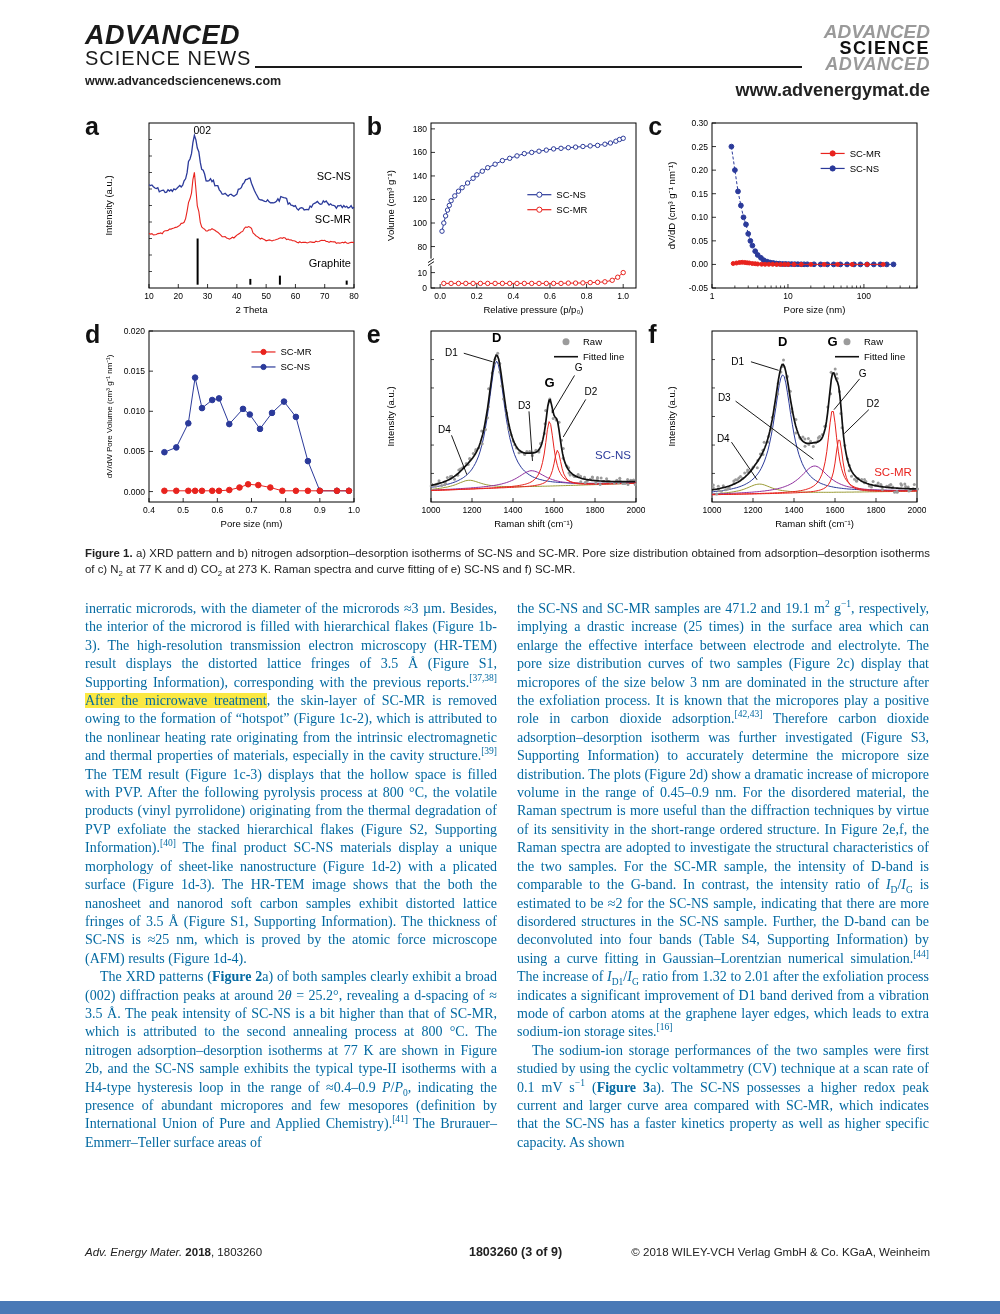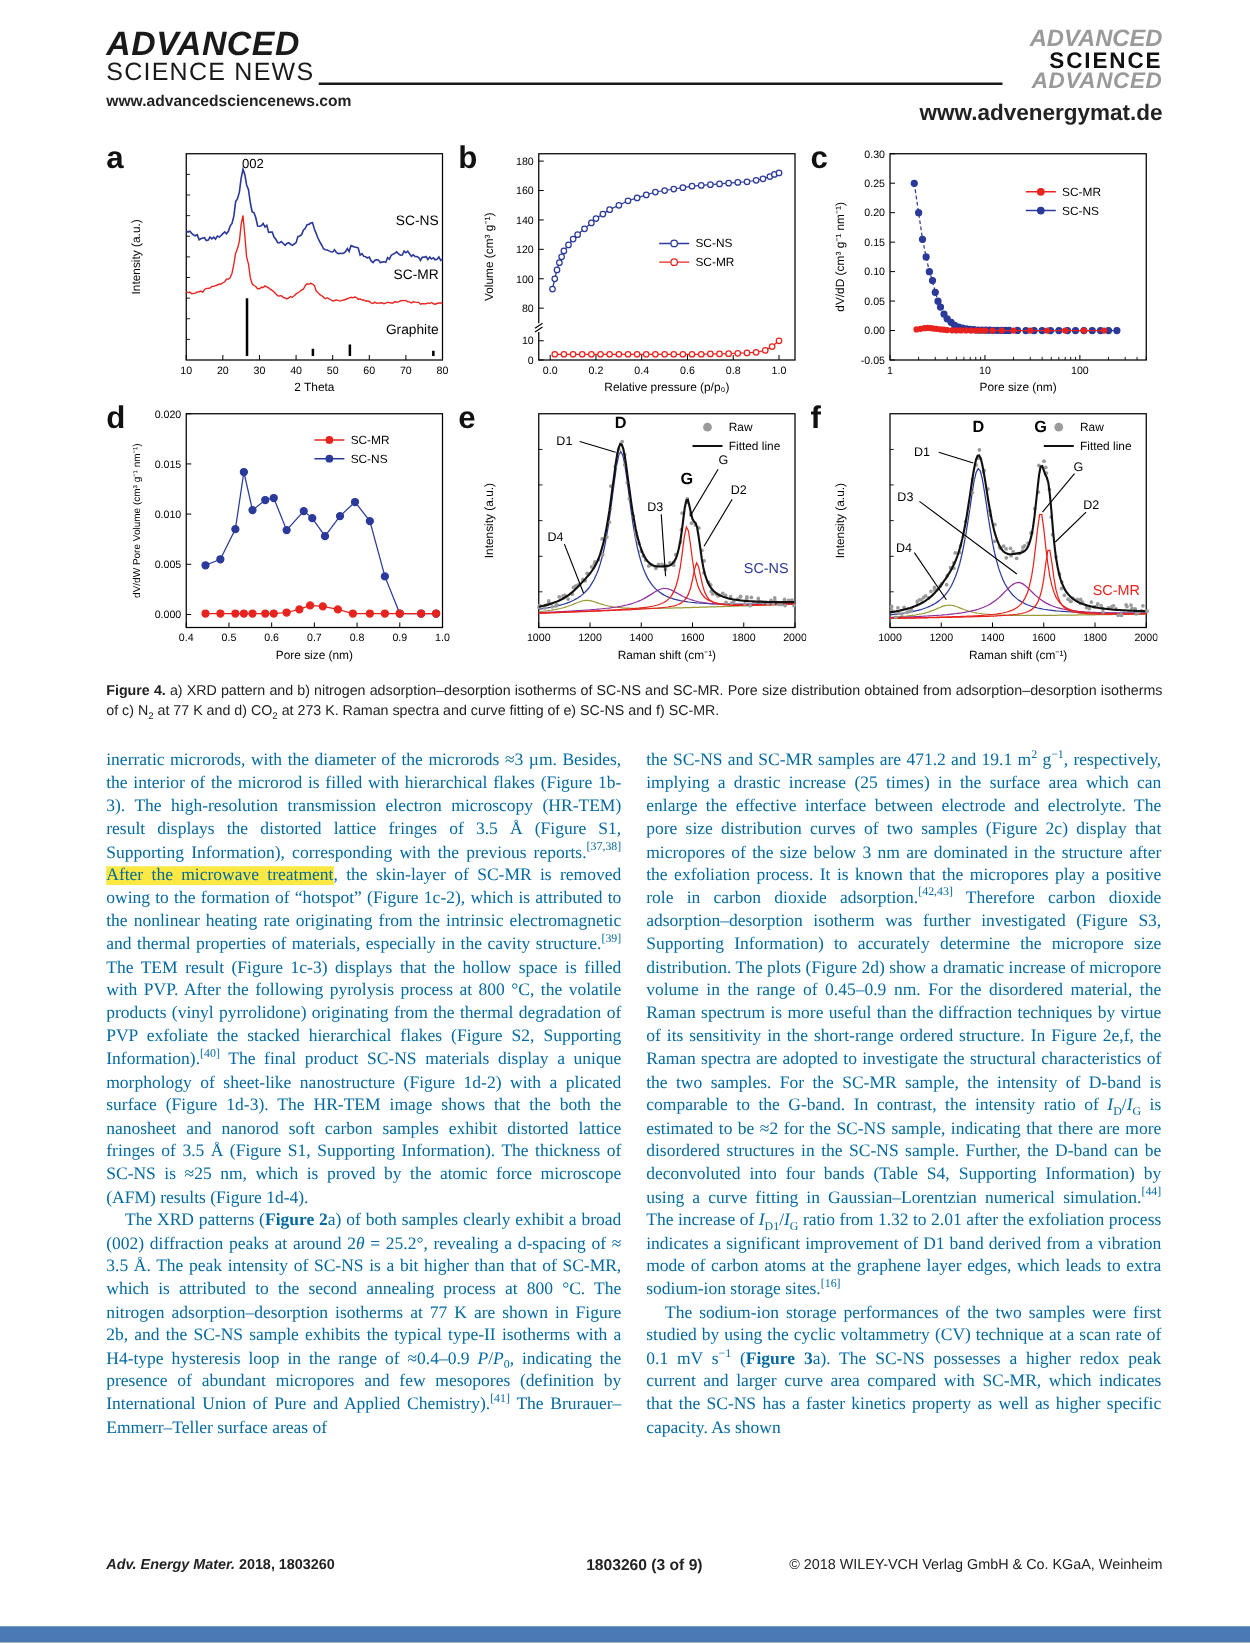--- a/index.html
+++ b/index.html
@@ -26,21 +26,21 @@
   
   .body-text{position:absolute;top:600px;left:85px;width:845px;display:flex;gap:20px;font-family:"Liberation Serif",serif;font-size:14px;line-height:18.4px;color:#0369a1;}
   .body-text .col{width:412px;}
   .body-text p{margin:0;text-align:justify;}
   .body-text p.ind{text-indent:15px;}
   sup{font-size:68%;line-height:0;vertical-align:super;}
   sub{font-size:68%;line-height:0;vertical-align:sub;}
   .hl{background:#fbe842;}
   
   .footer{position:absolute;top:1246px;left:85px;width:845px;font-size:11.5px;color:#222;}
-  .footer .fl{position:absolute;left:0;top:0;font-weight:bold;}
+  .footer .fl{position:absolute;left:0;top:0;}
   .footer .fc{position:absolute;left:16px;right:0;text-align:center;top:-1px;font-weight:700;font-size:12.5px;}
   .footer .fr{position:absolute;right:0;top:0;}
   .bottom-bar{position:absolute;left:0;bottom:0;width:100%;height:13px;background:#4a79b6;}
 </style>
 </head>
 <body>
 
 <div class="page">
 
   <div class="header">
@@ -724,21 +724,21 @@
           <text x="59.275" y="117.6" text-anchor="middle" font-size="10" fill="#000" font-weight="normal">D4</text>
           <text x="247.875" y="151.8" text-anchor="end" font-size="11.5" fill="#e8231e" font-weight="normal">SC-MR</text>
           <circle cx="183" cy="17.71" r="3.5" fill="#9b9b9b"></circle>
           <text x="200" y="20.91" text-anchor="start" font-size="9.5" fill="#000">Raw</text>
           <line x1="171" y1="32.71" x2="195" y2="32.71" stroke="#111111" stroke-width="1.6"></line>
           <text x="200" y="35.910000000000004" text-anchor="start" font-size="9.5" fill="#000">Fitted line</text>
         </svg>
     </div>
   </div>
 
-  <div class="caption"><b>Figure 4.</b> a) XRD pattern and b) nitrogen adsorption–desorption isotherms of SC-NS and SC-MR. Pore size distribution obtained from adsorption–desorption isotherms of c) N<sub>2</sub> at 77 K and d) CO<sub>2</sub> at 273 K. Raman spectra and curve fitting of e) SC-NS and f) SC-MR.</div>
+  <div class="caption"><b>Figure 1.</b> a) XRD pattern and b) nitrogen adsorption–desorption isotherms of SC-NS and SC-MR. Pore size distribution obtained from adsorption–desorption isotherms of c) N<sub>2</sub> at 77 K and d) CO<sub>2</sub> at 273 K. Raman spectra and curve fitting of e) SC-NS and f) SC-MR.</div>
 
   <div class="body-text">
     <div class="col">
         <p>inerratic microrods, with the diameter of the microrods ≈3 µm. Besides, the interior of the microrod is filled with hierarchical flakes (Figure 1b-3). The high-resolution transmission electron microscopy (HR-TEM) result displays the distorted lattice fringes of 3.5 Å (Figure S1, Supporting Information), corresponding with the previous reports.<sup>[37,38]</sup> <span class="hl">After the microwave treatment</span>, the skin-layer of SC-MR is removed owing to the formation of “hotspot” (Figure 1c-2), which is attributed to the nonlinear heating rate originating from the intrinsic electromagnetic and thermal properties of materials, especially in the cavity structure.<sup>[39]</sup> The TEM result (Figure 1c-3) displays that the hollow space is filled with PVP. After the following pyrolysis process at 800 °C, the volatile products (vinyl pyrrolidone) originating from the thermal degradation of PVP exfoliate the stacked hierarchical flakes (Figure S2, Supporting Information).<sup>[40]</sup> The final product SC-NS materials display a unique morphology of sheet-like nanostructure (Figure 1d-2) with a plicated surface (Figure 1d-3). The HR-TEM image shows that the both the nanosheet and nanorod soft carbon samples exhibit distorted lattice fringes of 3.5 Å (Figure S1, Supporting Information). The thickness of SC-NS is ≈25 nm, which is proved by the atomic force microscope (AFM) results (Figure 1d-4).</p>
         <p class="ind">The XRD patterns (<b>Figure 2</b>a) of both samples clearly exhibit a broad (002) diffraction peaks at around 2<i>θ</i> = 25.2°, revealing a d-spacing of ≈ 3.5 Å. The peak intensity of SC-NS is a bit higher than that of SC-MR, which is attributed to the second annealing process at 800 °C. The nitrogen adsorption–desorption isotherms at 77 K are shown in Figure 2b, and the SC-NS sample exhibits the typical type-II isotherms with a H4-type hysteresis loop in the range of ≈0.4–0.9 <i>P</i>/<i>P</i><sub>0</sub>, indicating the presence of abundant micropores and few mesopores (definition by International Union of Pure and Applied Chemistry).<sup>[41]</sup> The Brurauer–Emmerr–Teller surface areas of</p>
       </div>
     <div class="col">
         <p>the SC-NS and SC-MR samples are 471.2 and 19.1 m<sup>2</sup> g<sup>−1</sup>, respectively, implying a drastic increase (25 times) in the surface area which can enlarge the effective interface between electrode and electrolyte. The pore size distribution curves of two samples (Figure 2c) display that micropores of the size below 3 nm are dominated in the structure after the exfoliation process. It is known that the micropores play a positive role in carbon dioxide adsorption.<sup>[42,43]</sup> Therefore carbon dioxide adsorption–desorption isotherm was further investigated (Figure S3, Supporting Information) to accurately determine the micropore size distribution. The plots (Figure 2d) show a dramatic increase of micropore volume in the range of 0.45–0.9 nm. For the disordered material, the Raman spectrum is more useful than the diffraction techniques by virtue of its sensitivity in the short-range ordered structure. In Figure 2e,f, the Raman spectra are adopted to investigate the structural characteristics of the two samples. For the SC-MR sample, the intensity of D-band is comparable to the G-band. In contrast, the intensity ratio of <i>I</i><sub>D</sub>/<i>I</i><sub>G</sub> is estimated to be ≈2 for the SC-NS sample, indicating that there are more disordered structures in the SC-NS sample. Further, the D-band can be deconvoluted into four bands (Table S4, Supporting Information) by using a curve fitting in Gaussian–Lorentzian numerical simulation.<sup>[44]</sup> The increase of <i>I</i><sub>D1</sub>/<i>I</i><sub>G</sub> ratio from 1.32 to 2.01 after the exfoliation process indicates a significant improvement of D1 band derived from a vibration mode of carbon atoms at the graphene layer edges, which leads to extra sodium-ion storage sites.<sup>[16]</sup></p>
         <p class="ind">The sodium-ion storage performances of the two samples were first studied by using the cyclic voltammetry (CV) technique at a scan rate of 0.1 mV s<sup>−1</sup> (<b>Figure 3</b>a). The SC-NS possesses a higher redox peak current and larger curve area compared with SC-MR, which indicates that the SC-NS has a faster kinetics property as well as higher specific capacity. As shown</p>
       </div>

